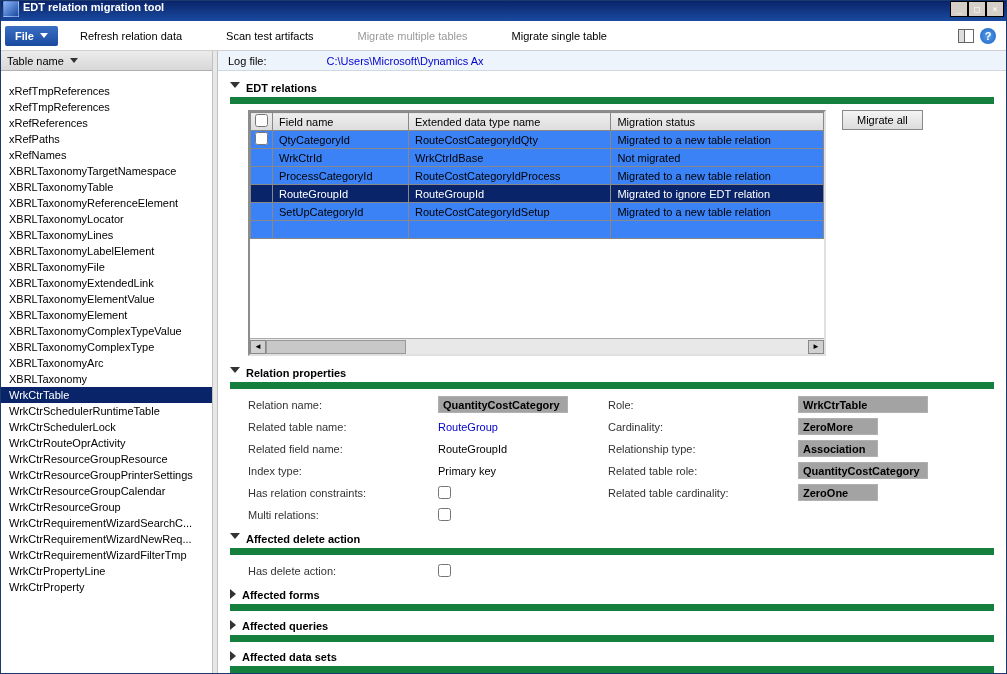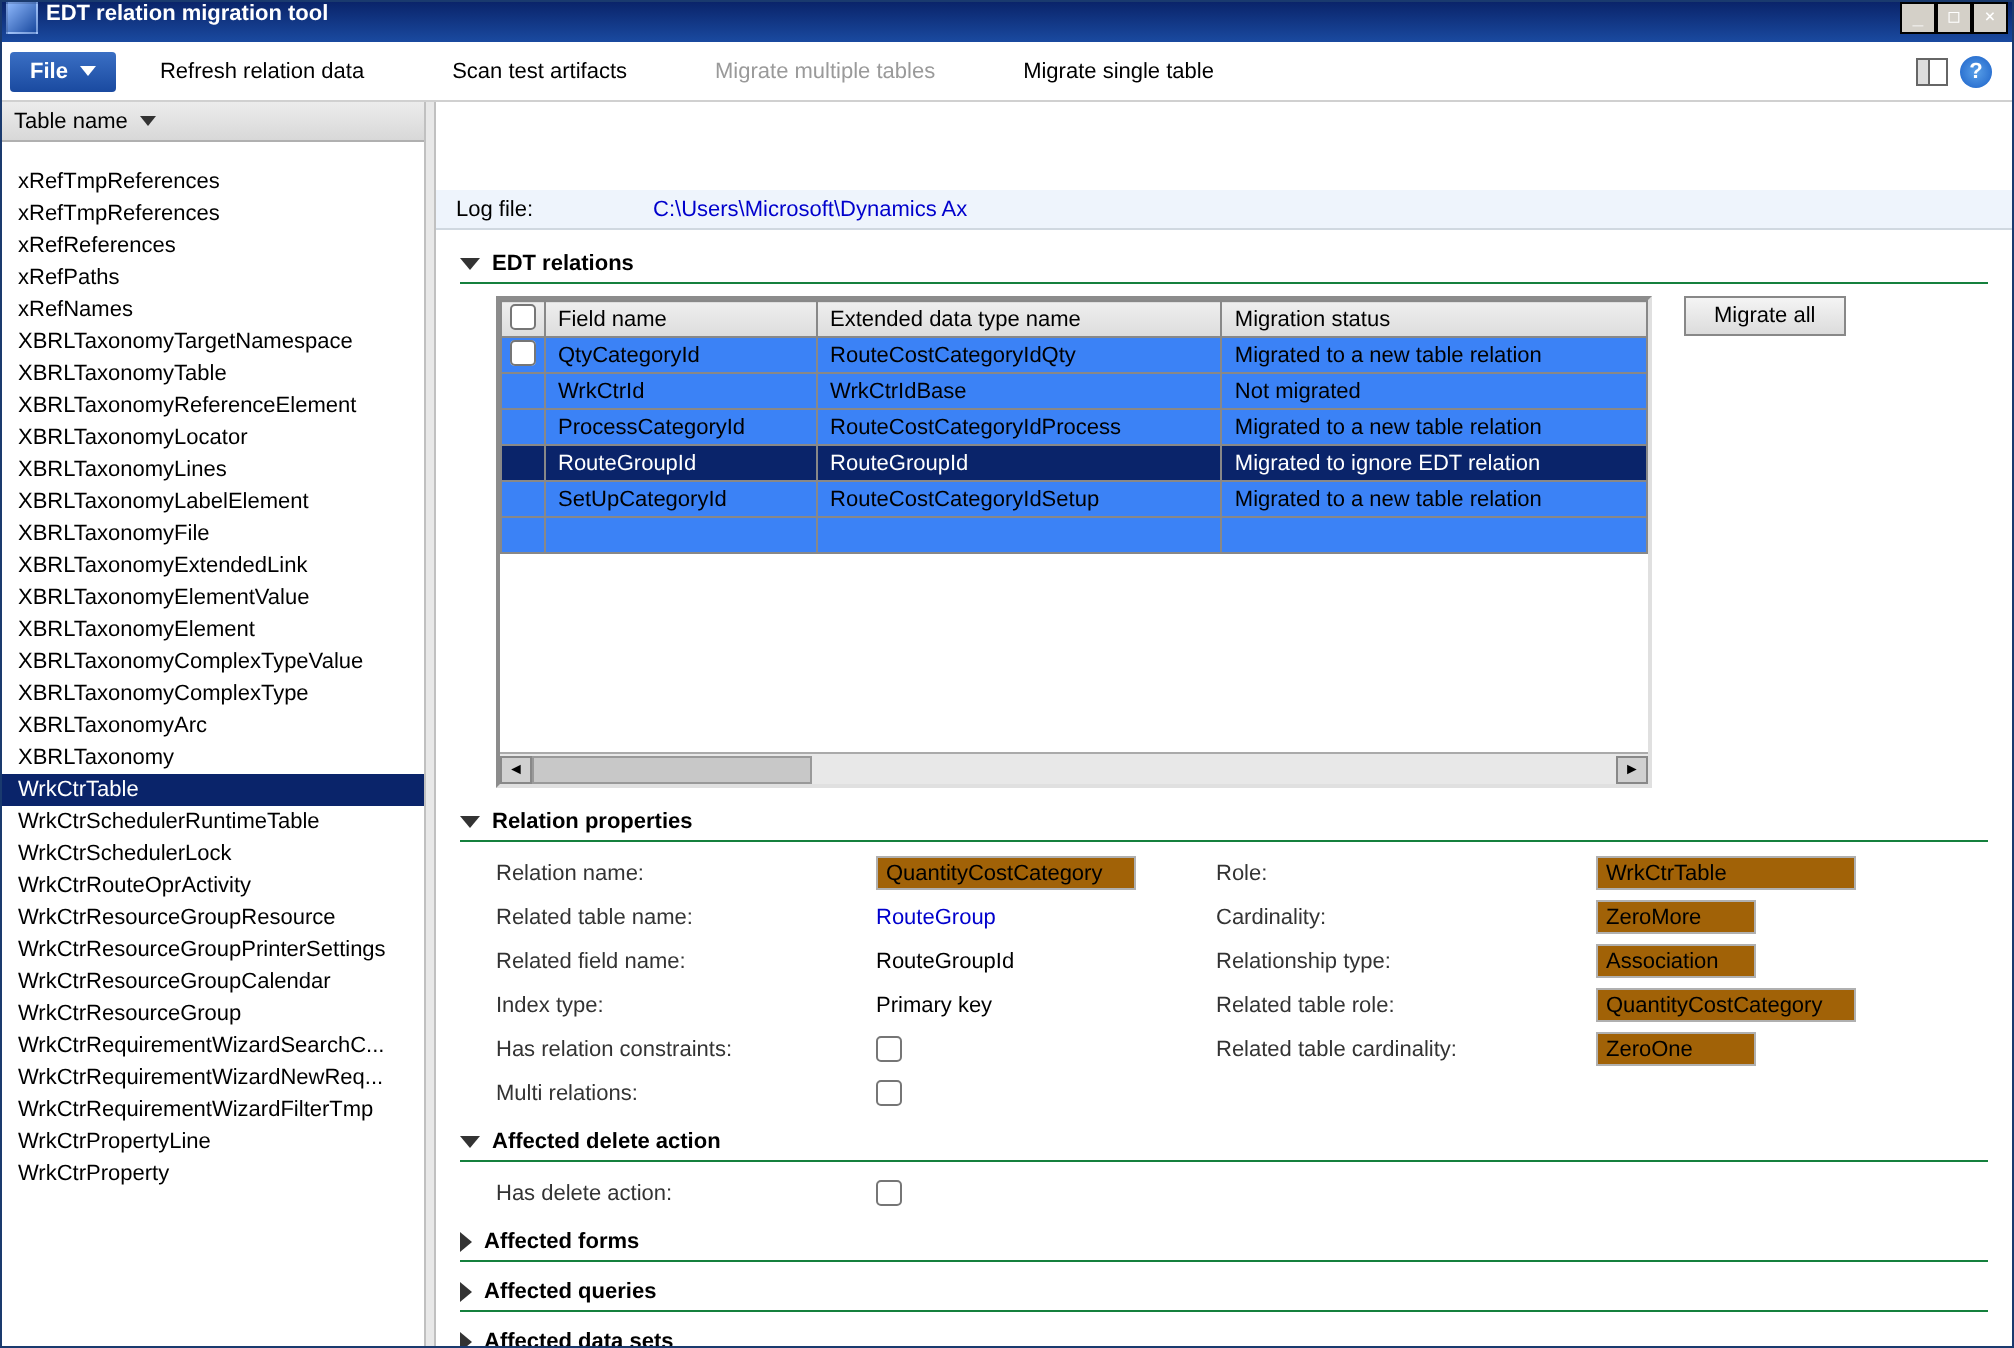--- a/index.html
+++ b/index.html
@@ -20,26 +20,26 @@
 .layout-icon { width: 16px; height: 14px; border: 1px solid #666; background: #fff; position: relative; cursor: default; }
 .layout-icon:before { content:''; position:absolute; left:0; top:0; width:5px; height:100%; background:#ddd; border-right:1px solid #666; }
 .body { flex: 1; display: flex; overflow: hidden; }
 .sidebar { width: 212px; border-right: 1px solid #c0c0c0; display: flex; flex-direction: column; background: #fff; gap: 12px; }
 .sidehdr { height: 20px; background: linear-gradient(#ececec,#d8d8d8); border-bottom: 1px solid #b0b0b0; display: flex; align-items: center; padding: 0 6px; gap: 6px; cursor: default; }
 .sidehdr .sort { width: 0; height: 0; border-left: 4px solid transparent; border-right: 4px solid transparent; border-top: 5px solid #333; }
 .treelist { flex: 1; overflow-y: auto; overflow-x: hidden; }
 .treerow { padding: 2px 8px; white-space: nowrap; overflow: hidden; text-overflow: ellipsis; cursor: default; color: #000; }
 .treerow.selected { background: #0a246a; color: #fff; }
 .splitter { width: 5px; background: #e8e8e8; border-right: 1px solid #c0c0c0; cursor: col-resize; }
-.main { flex: 1; display: flex; flex-direction: column; overflow: hidden; margin-top: 44px; }
+.main { flex: 1; display: flex; flex-direction: column; overflow: hidden; }
 .logbar { height: 20px; background: #eef4fc; border-bottom: 1px solid #d0d8e0; display: flex; align-items: center; padding: 0 10px; gap: 60px; }
 .logbar .path { color: #0000cc; }
 .content { flex: 1; overflow-y: auto; padding: 8px 12px; }
 .section { margin-bottom: 6px; }
-.sechdr { display: flex; align-items: center; gap: 6px; font-weight: bold; font-size: 12px; padding: 3px 0; border-bottom: 1px solid #15803d; cursor: default; }
+.sechdr { display: flex; align-items: flex-start; gap: 6px; font-weight: bold; font-size: 12px; padding: 3px 0; border-bottom: 7px solid #15803d; cursor: default; }
 .sechdr .tri { width: 0; height: 0; border-left: 5px solid transparent; border-right: 5px solid transparent; border-top: 6px solid #333; }
 .sechdr.collapsed .tri { border-top: 5px solid transparent; border-bottom: 5px solid transparent; border-left: 6px solid #333; border-right: none; }
 .gridwrap { display: flex; gap: 16px; margin: 6px 0 8px 18px; align-items: flex-start; }
 .gridbox { width: 578px; border: 2px inset #e0e0e0; background: #fff; }
 .gridinner { height: 226px; overflow: hidden; position: relative; }
 table.grid { border-collapse: collapse; width: 100%; }
 table.grid th, table.grid td { border: 1px solid #888; padding: 2px 6px; text-align: left; height: 18px; background: #3b82f6; }
 table.grid th { background: linear-gradient(#eee,#ddd); font-weight: normal; }
 table.grid th.chk, table.grid td.chk { width: 22px; text-align: center; padding: 0; }
 table.grid tr.sel td { background: #0a246a; color: #fff; }
@@ -48,21 +48,21 @@
 .hscroll .arrow { width: 16px; height: 14px; background: #d0d0d0; border: 1px solid #888; display: flex; align-items: center; justify-content: center; font-size: 8px; cursor: default; }
 .hscroll .track { flex: 1; height: 14px; background: #e8e8e8; position: relative; }
 .hscroll .thumb { position: absolute; left: 0; top: 0; width: 140px; height: 100%; background: #c8c8c8; border: 1px solid #999; }
 .migbtn { background: linear-gradient(#f4f4f4,#dcdcdc); border: 1px solid #888; padding: 3px 14px; cursor: default; }
 .props { display: flex; gap: 40px; margin: 6px 0 4px 18px; }
 .propcol { display: flex; flex-direction: column; gap: 3px; }
 .proprow { display: flex; align-items: center; height: 19px; }
 .proprow .lbl { width: 190px; color: #333; }
 .proprow .val { color: #000; }
 .proprow .val.link { color: #0000cc; }
-.proprow .box { width: 130px; height: 17px; background: #a16207; border: 1px solid #b0b0b0; padding: 0 4px; display: flex; align-items: center; }
+.proprow .box { width: 130px; height: 17px; background: #a3a3a3; border: 1px solid #b0b0b0; padding: 0 4px; display: flex; align-items: center; font-weight: bold; }
 .proprow input[type=checkbox] { width: 13px; height: 13px; }
 </style>
 </head>
 <body>
 
 <div class="window">
 
   <div class="titlebar">
     <div class="icon"></div>
     <div class="title">EDT relation migration tool</div>

